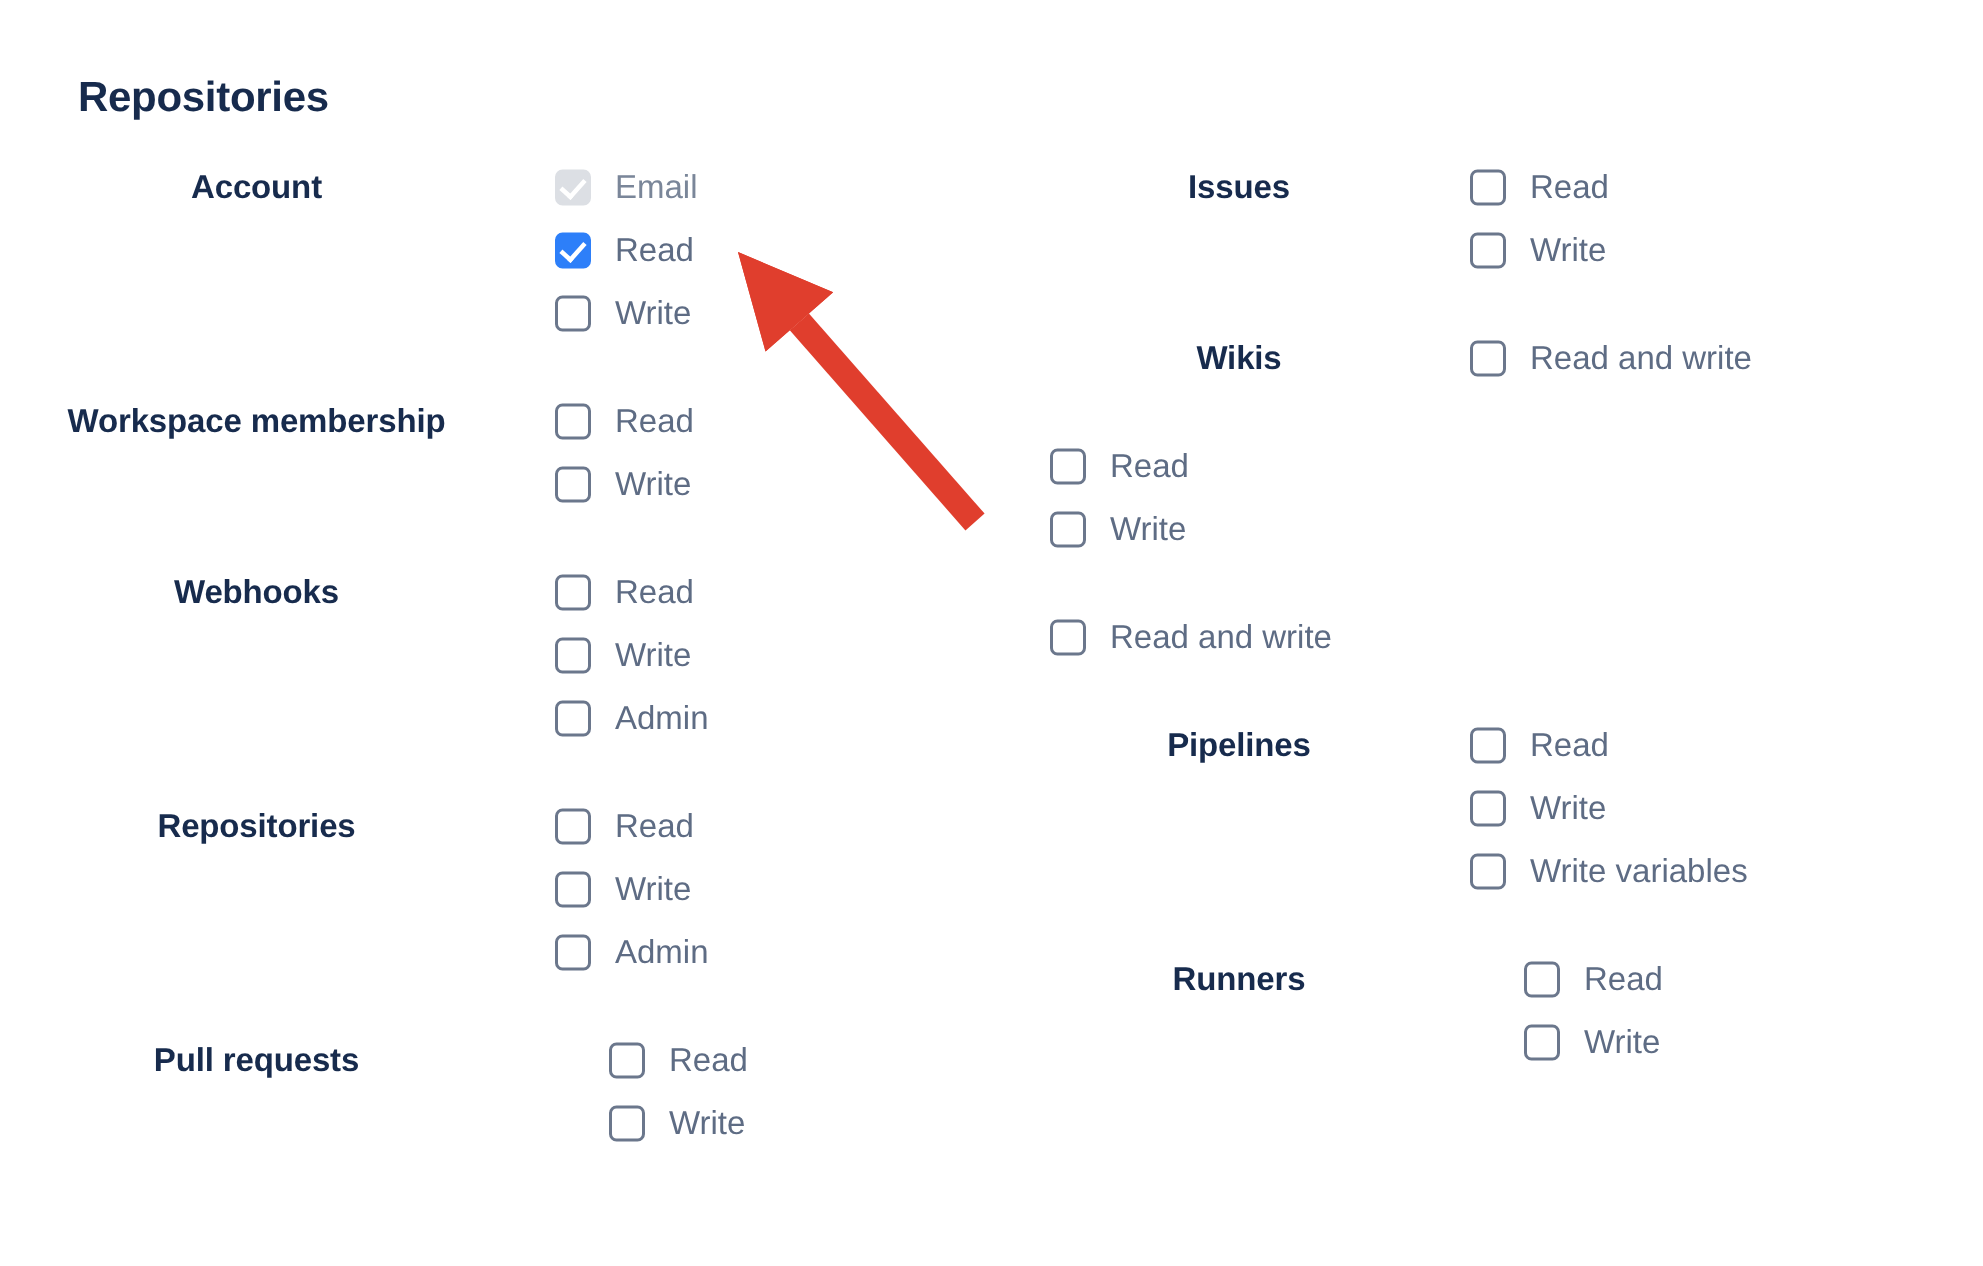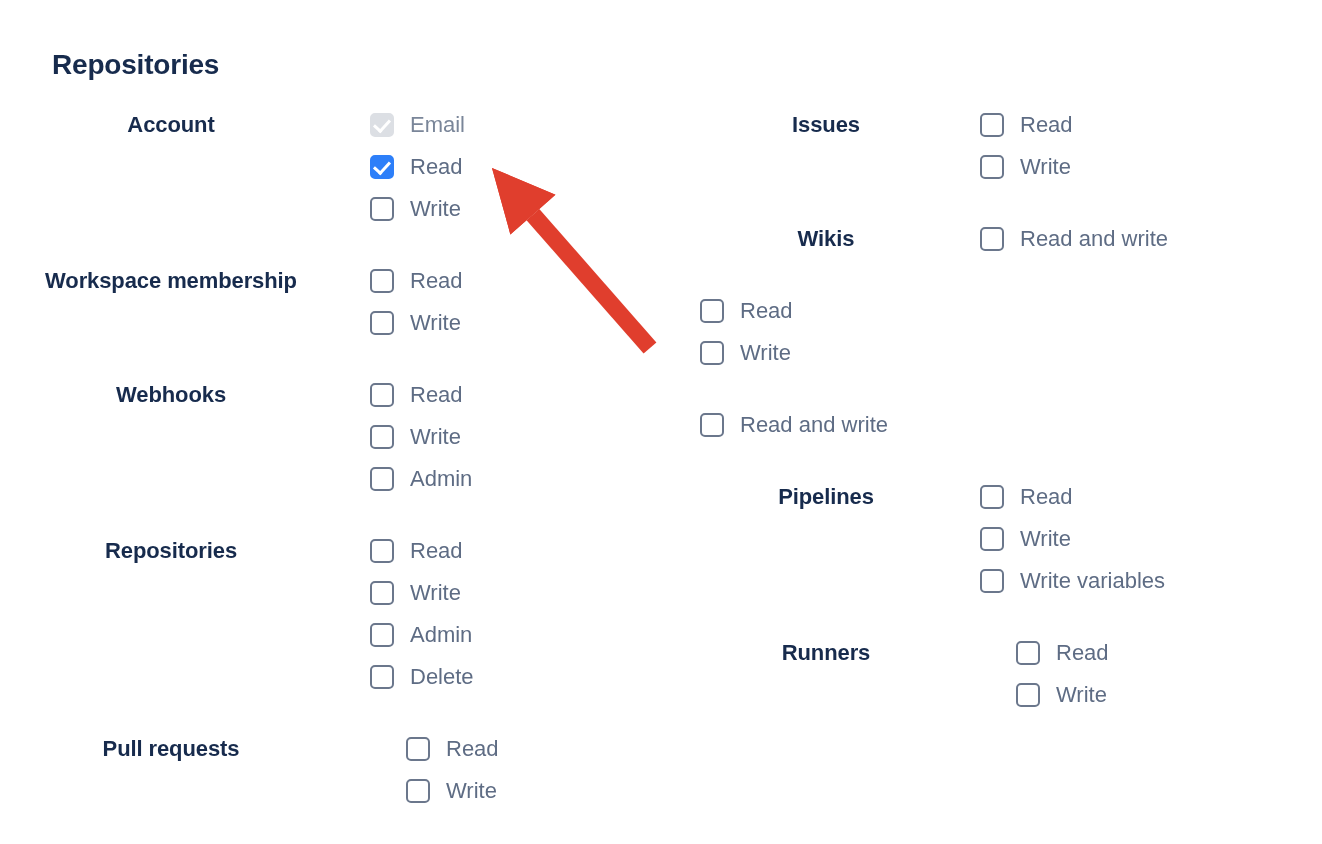--- a/index.html
+++ b/index.html
@@ -193,24 +193,20 @@
             <span class="option-label">Read</span>
           </div>
           <div class="option-row">
             <span class="checkbox" role="checkbox" aria-checked="false"></span>
             <span class="option-label">Write</span>
           </div>
           <div class="option-row">
             <span class="checkbox" role="checkbox" aria-checked="false"></span>
             <span class="option-label">Admin</span>
           </div>
-          <div class="option-row">
-            <span class="checkbox" role="checkbox" aria-checked="false"></span>
-            <span class="option-label">Delete</span>
-          </div>
         </div>
       </div>
       <div class="perm-group">
         <div class="group-label">Pull requests</div>
         <div class="group-options">
           <div class="option-row">
             <span class="checkbox" role="checkbox" aria-checked="false"></span>
             <span class="option-label">Read</span>
           </div>
           <div class="option-row">

